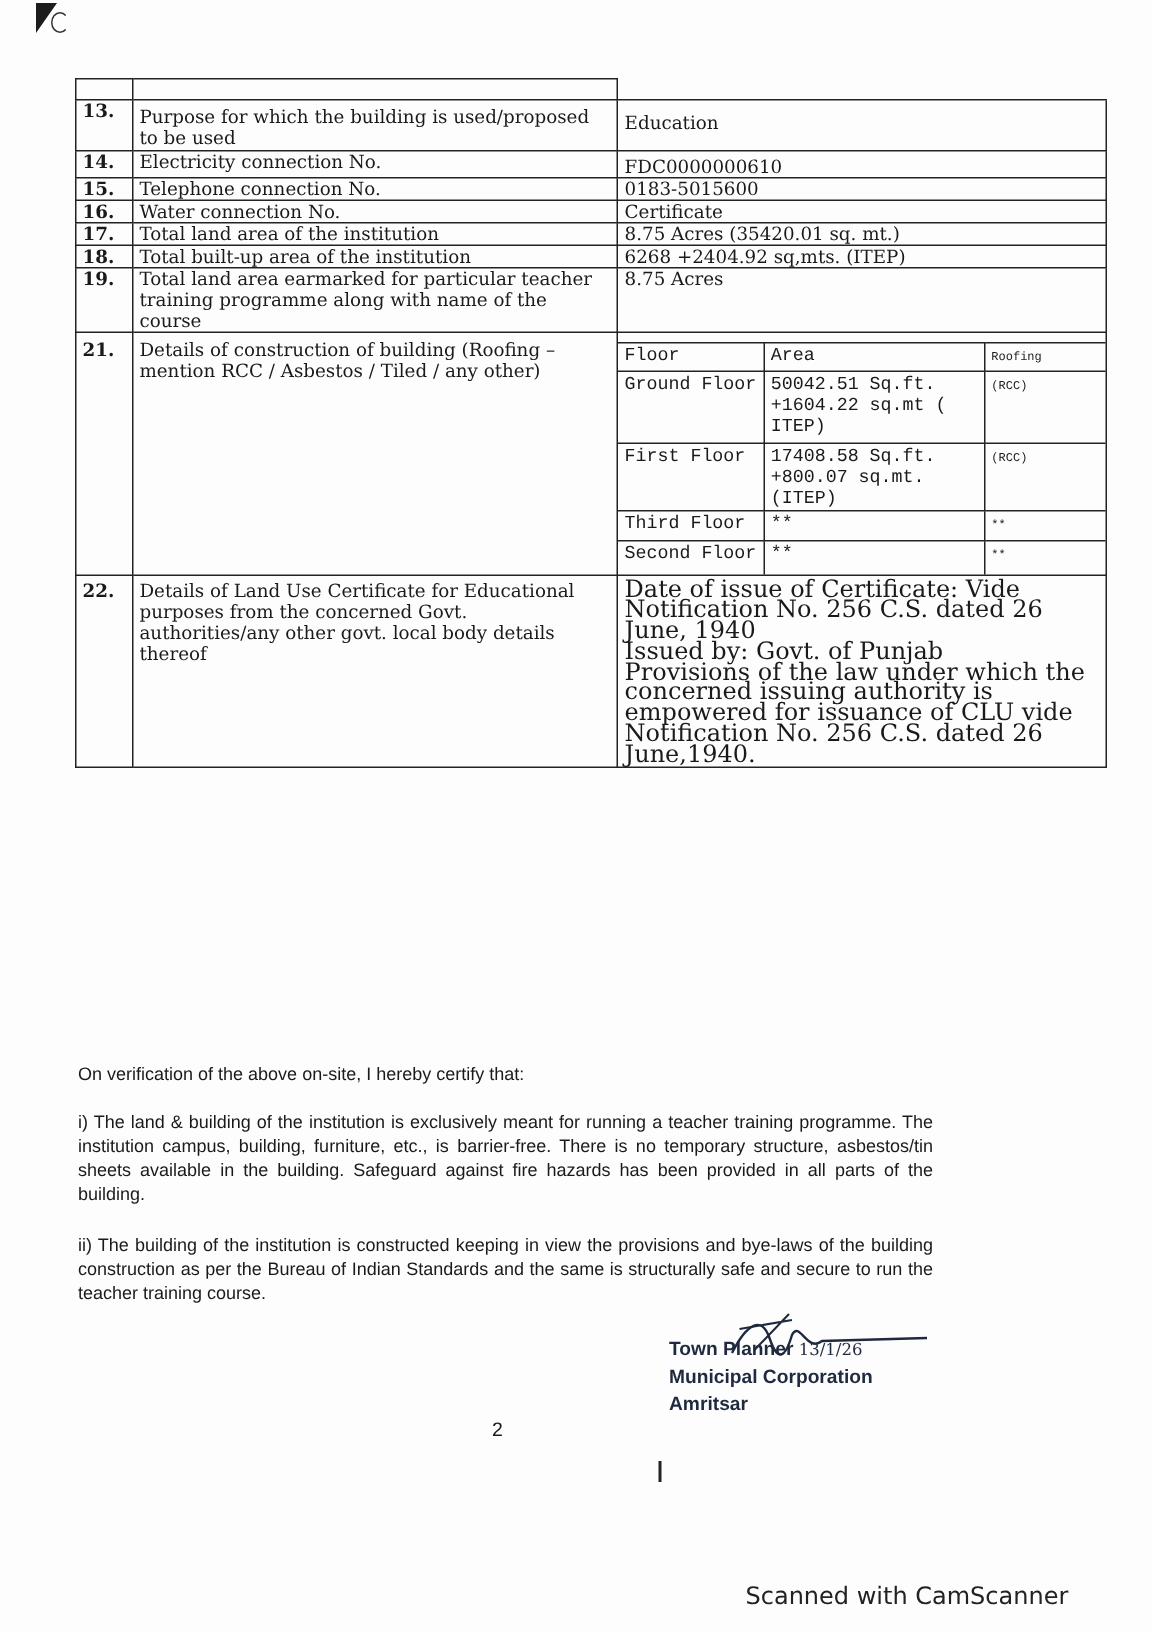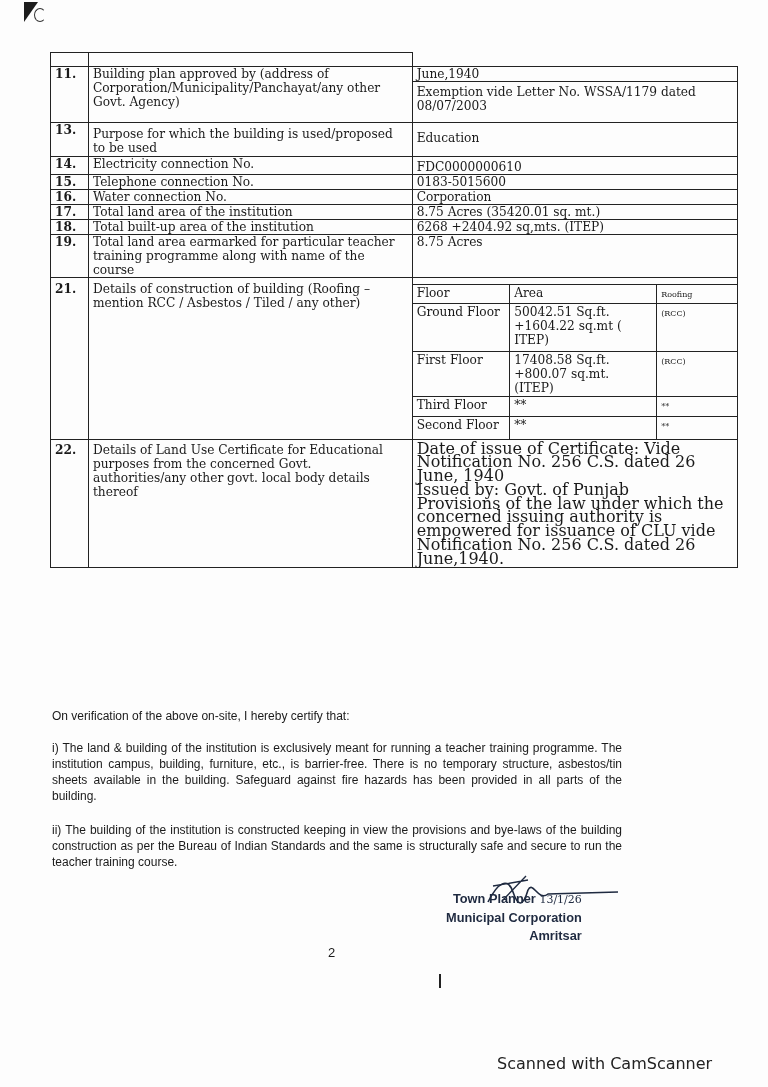--- a/index.html
+++ b/index.html
@@ -13,34 +13,34 @@
 
   table.main { position: absolute; left: 50px; top: 52px; width: 688px; border-collapse: collapse;
     font-size: 12.2px; line-height: 14px; }
   table.main td { border: 1.4px solid #222; vertical-align: top; padding: 0 4px; }
   td.num { width: 38px; font-weight: bold; padding-left: 6px; }
   td.label { width: 324px; }
   td.value { width: 326px; }
   .sub { display: block; }
   .sep { border-top: 1.4px solid #222; margin: 0 -4px; padding: 0 4px; }
 
-  table.inner { border-collapse: collapse; width: calc(100% + 8px); margin: 6px -4px 0 -4px; }
+  table.inner { border-collapse: collapse; width: calc(100% + 8px); margin: 6px -4px 0 -4px; font-family: Liberation Mono, monospace; }
   table.inner td { border: 1.4px solid #222; padding: 1px 4px; vertical-align: top; }
   table.inner td.fl { width: 97px; }
   table.inner td.ar { width: 147px; }
   table.inner td.rf { font-size: 8px; padding-top: 3px; }
   table.inner tr:first-child td { border-top: 1.4px solid #222; }
   table.inner td:first-child { border-left: none; }
   table.inner td:last-child { border-right: none; }
   table.inner tr:last-child td { border-bottom: none; }
 
   .cert { position: absolute; left: 52px; width: 570px; font-family: "Liberation Sans", sans-serif;
     font-size: 12px; line-height: 16px; color: #1a1a1a; text-align: justify; }
   .sig { position: absolute; left: 446px; top: 890px; font-family: "Liberation Sans", sans-serif;
-    font-size: 12.8px; line-height: 18px; font-weight: bold; color: #1f2a40; text-align: right; }
+    font-size: 12.8px; line-height: 18px; font-weight: bold; color: #1f2a40; }
   .sig-scribble { position: absolute; left: 468px; top: 872px; width: 160px; height: 40px; }
   .page-no { position: absolute; left: 328px; top: 945px; font-family: "Liberation Sans", sans-serif; font-size: 13px; }
   .tick { position: absolute; left: 439px; top: 974px; width: 2px; height: 14px; background: #222; }
   .footer { position: absolute; left: 497px; top: 1054px; font-family: "DejaVu Sans", sans-serif;
     font-size: 16px; color: #222; }
 </style>
 </head>
 <body>
 
 <div class="corner-mark">
@@ -49,46 +49,38 @@
 </div>
 
 <table class="main">
   <tbody>
       <tr style="height:14px;">
     <td class="num"></td>
     <td class="label"></td>
     <td class="value" style="border-top:none;border-right:none;"></td>
   </tr>
   <tr>
-    <td class="num">11.</td>
-    <td class="label" style="height:56px;">Building plan approved by (address of Corporation/Municipality/Panchayat/any other Govt. Agency)</td>
-    <td class="value">
-      <span class="sub">June,1940</span>
-      <span class="sub sep" style="padding-top:3px;">Exemption vide Letter No. WSSA/1179 dated 08/07/2003</span>
-    </td>
-  </tr>
-  <tr>
     <td class="num">13.</td>
     <td class="label" style="height:34px;padding-top:4px;">Purpose for which the building is used/proposed to be used</td>
     <td class="value" style="padding-top:8px;">Education</td>
   </tr>
   <tr>
     <td class="num">14.</td>
     <td class="label">Electricity connection No.</td>
     <td class="value" style="padding-top:3px;">FDC0000000610</td>
   </tr>
   <tr>
     <td class="num">15.</td>
     <td class="label">Telephone connection No.</td>
     <td class="value">0183-5015600</td>
   </tr>
   <tr>
     <td class="num">16.</td>
     <td class="label">Water connection No.</td>
-    <td class="value">Corporation</td>
+    <td class="value">Certificate</td>
   </tr>
   <tr>
     <td class="num">17.</td>
     <td class="label">Total land area of the institution</td>
     <td class="value">8.75 Acres (35420.01 sq. mt.)</td>
   </tr>
   <tr>
     <td class="num">18.</td>
     <td class="label">Total built-up area of the institution</td>
     <td class="value">6268 +2404.92 sq,mts. (ITEP)</td>

